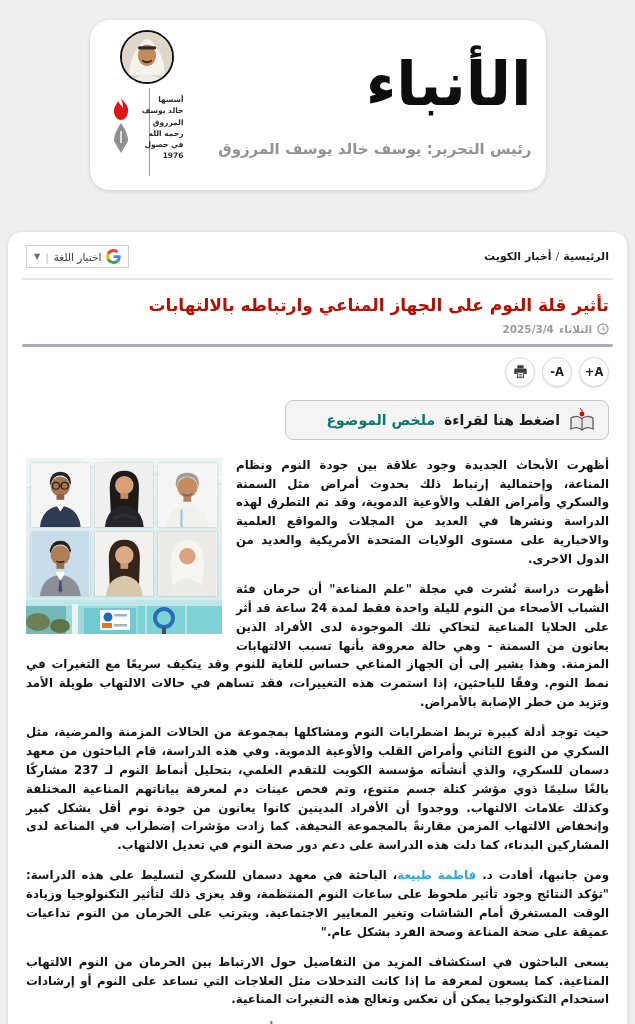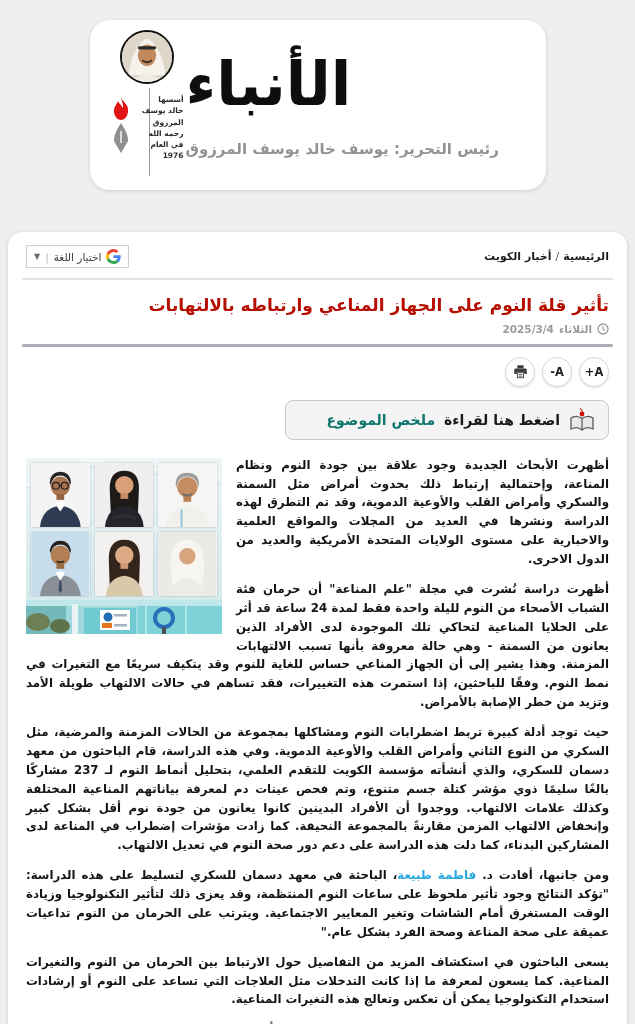--- a/index.html
+++ b/index.html
@@ -19,21 +19,21 @@
     padding:10px 14px 8px 16px; position:relative;
   }
   .founder-col { width:80px; position:relative; flex:none; }
   .founder-rule { position:absolute; left:43px; top:58px; bottom:6px; width:1px; background:#9a9a9a; }
   .founder-photo { width:54px; height:54px; border-radius:50%; border:2.5px solid #111;
     overflow:hidden; margin-left:14px; position:relative; z-index:1; background:#ded8cc; }
   .founder-lower { display:flex; margin-top:4px; position:relative; z-index:1;align-items:center; }
   .flame-col { width:30px; display:flex; flex-direction:column; align-items:center; }
   .founder-note { width:48px; font-size:7.5px; font-weight:bold; color:#2b2b2b;
     direction:rtl; text-align:right; line-height:1.5; margin-top:6px; }
-  .logo-col { flex:1; display:flex; flex-direction:column; align-items:flex-start; justify-content:center; }
+  .logo-col { flex:1; display:flex; flex-direction:column; align-items:flex-end; justify-content:center; }
   .logo-text { font-size:60px; font-weight:900; color:#0e0e0e; line-height:1; letter-spacing:-2px; direction:rtl; }
   .editor-line { font-size:15px; font-weight:bold; color:#939393; margin-top:26px; direction:rtl; }
 
   
   .main-card {
     width:619px; margin:42px auto 0; border-radius:14px;
     padding:13px 18px 20px; direction:rtl; min-height:760px;
   }
   .topbar { display:flex; justify-content:space-between; align-items:center; }
   .breadcrumb { font-size:11px; font-weight:bold; color:#1d1d1d; }
@@ -106,21 +106,21 @@
         <svg width="16" height="30" viewBox="0 0 16 30">
           <path d="M8 0 C13 8 15 12 15 18 L8 30 L1 18 C1 12 3 8 8 0Z" fill="#8f8f8f"></path>
           <rect x="7.3" y="8" width="1.4" height="12" fill="#fff"></rect>
         </svg>
       </div>
       <div class="founder-note">
         <div>أسسها</div>
         <div>خالد يوسف</div>
         <div>المرزوق</div>
         <div>رحمه الله</div>
-        <div>في العام</div>
+        <div>في حصول</div>
         <div>1976</div>
       </div>
     </div>
   </div>
   <div class="logo-col">
     <div class="logo-text">الأنباء</div>
     <div class="editor-line">رئيس التحرير: يوسف خالد يوسف المرزوق</div>
   </div>
 </header>
 
@@ -287,17 +287,17 @@
         <rect x="88" y="24" width="13" height="2.5" fill="#9fb4bd"></rect>
         <circle cx="138" cy="18" r="9" fill="none" stroke="#2a6db8" stroke-width="4"></circle>
         <rect x="136" y="27" width="4" height="7" fill="#4a4f52"></rect>
       </svg>
     </div>
 
     <p>أظهرت الأبحاث الجديدة وجود علاقة بين جودة النوم ونظام المناعة، وإحتمالية إرتباط ذلك بحدوث أمراض مثل السمنة والسكري وأمراض القلب والأوعية الدموية، وقد تم التطرق لهذه الدراسة ونشرها في العديد من المجلات والمواقع العلمية والاخبارية على مستوى الولايات المتحدة الأمريكية والعديد من الدول الاخرى.</p>
     <p>أظهرت دراسة نُشرت في مجلة "علم المناعة" أن حرمان فئة الشباب الأصحاء من النوم لليلة واحدة فقط لمدة 24 ساعة قد أثر على الخلايا المناعية لتحاكي تلك الموجودة لدى الأفراد الذين يعانون من السمنة - وهي حالة معروفة بأنها تسبب الالتهابات المزمنة. وهذا يشير إلى أن الجهاز المناعي حساس للغاية للنوم وقد يتكيف سريعًا مع التغيرات في نمط النوم. وفقًا للباحثين، إذا استمرت هذه التغييرات، فقد تساهم في حالات الالتهاب طويلة الأمد وتزيد من خطر الإصابة بالأمراض.</p>
     <p>حيث توجد أدلة كبيرة تربط اضطرابات النوم ومشاكلها بمجموعة من الحالات المزمنة والمرضية، مثل السكري من النوع الثاني وأمراض القلب والأوعية الدموية. وفي هذه الدراسة، قام الباحثون من معهد دسمان للسكري، والذي أنشأته مؤسسة الكويت للتقدم العلمي، بتحليل أنماط النوم لـ 237 مشاركًا بالغًا سليمًا ذوي مؤشر كتلة جسم متنوع، وتم فحص عينات دم لمعرفة بياناتهم المناعية المختلفة وكذلك علامات الالتهاب. ووجدوا أن الأفراد البدينين كانوا يعانون من جودة نوم أقل بشكل كبير وإنخفاض الالتهاب المزمن مقارنةً بالمجموعة النحيفة. كما زادت مؤشرات إضطراب في المناعة لدى المشاركين البدناء، كما دلت هذه الدراسة على دعم دور صحة النوم في تعديل الالتهاب.</p>
     <p><span>ومن جانبها، أفادت د. </span><span class="link-name">فاطمة طبيعة</span><span>، الباحثة في معهد دسمان للسكري لتسليط على هذه الدراسة: "تؤكد النتائج وجود تأثير ملحوظ على ساعات النوم المنتظمة، وقد يعزى ذلك لتأثير التكنولوجيا وزيادة الوقت المستغرق أمام الشاشات وتغير المعايير الاجتماعية. ويترتب على الحرمان من النوم تداعيات عميقة على صحة المناعة وصحة الفرد بشكل عام."</span></p>
-    <p>يسعى الباحثون في استكشاف المزيد من التفاصيل حول الارتباط بين الحرمان من النوم والتغيرات المناعية. كما يسعون لمعرفة ما إذا كانت التدخلات مثل العلاجات التي تساعد على النوم أو إرشادات استخدام التكنولوجيا يمكن أن تعكس وتعالج هذه التغيرات المناعية.</p>
+    <p>يسعى الباحثون في استكشاف المزيد من التفاصيل حول الارتباط بين الحرمان من النوم الالتهاب المناعية. كما يسعون لمعرفة ما إذا كانت التدخلات مثل العلاجات التي تساعد على النوم أو إرشادات استخدام التكنولوجيا يمكن أن تعكس وتعالج هذه التغيرات المناعية.</p>
     <p>قالت الدكتورة الراشد: "على المدى الطويل، نهدف إلى أن تدفع هذه الدراسة لتسليط الضوء على أهمية دور النوم المنتظم الكافي في صحة الفرد العامة وتوعية المجتمع حول أهميته. نتطلع لسن تشريعات تضمن حصول الجميع ولاسيما المهنيين ذوي طبيعة العمل التي تتطلب منهم العمل لساعات متواصلة غير منتظمة على حصولهم على الوقت الكافي لنوم صحي، لما لأهمية النوم الصحي في التخفيف من عبء الأمراض الالتهابية مثل السمنة والسكري وأمراض القلب والأوعية الدموية."</p>
   </div>
 
 </main>
 
 </body></html>

